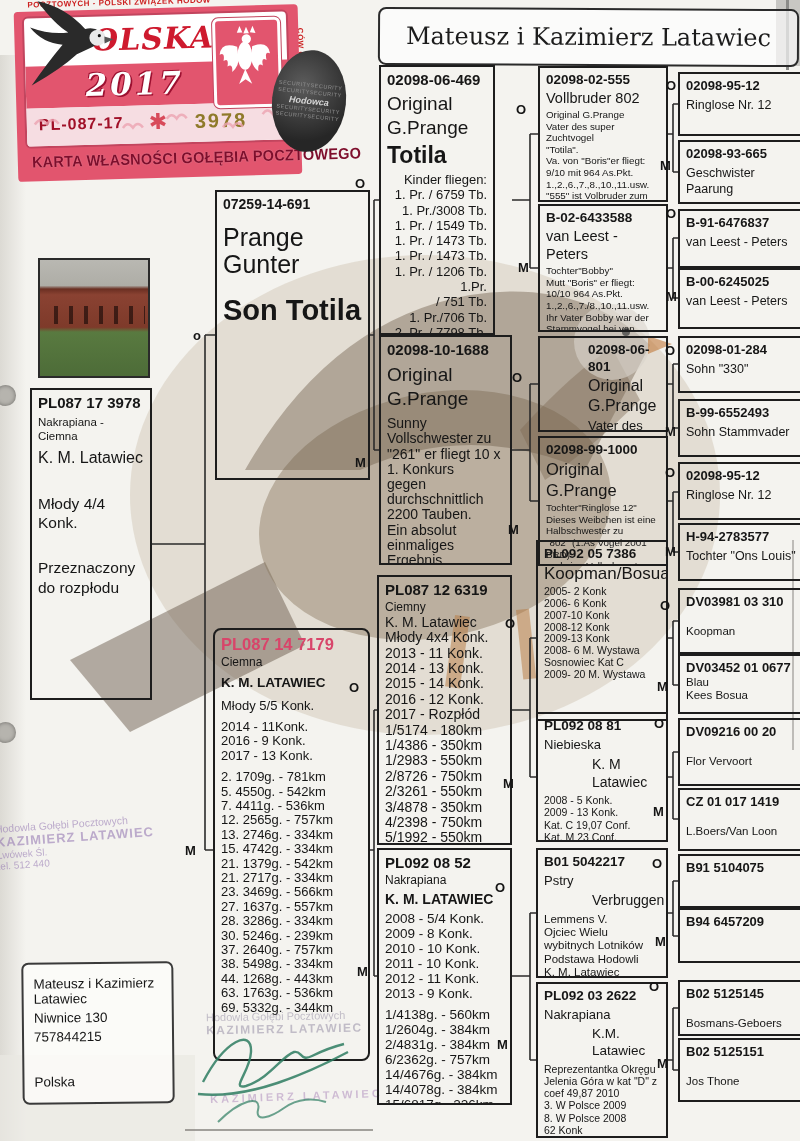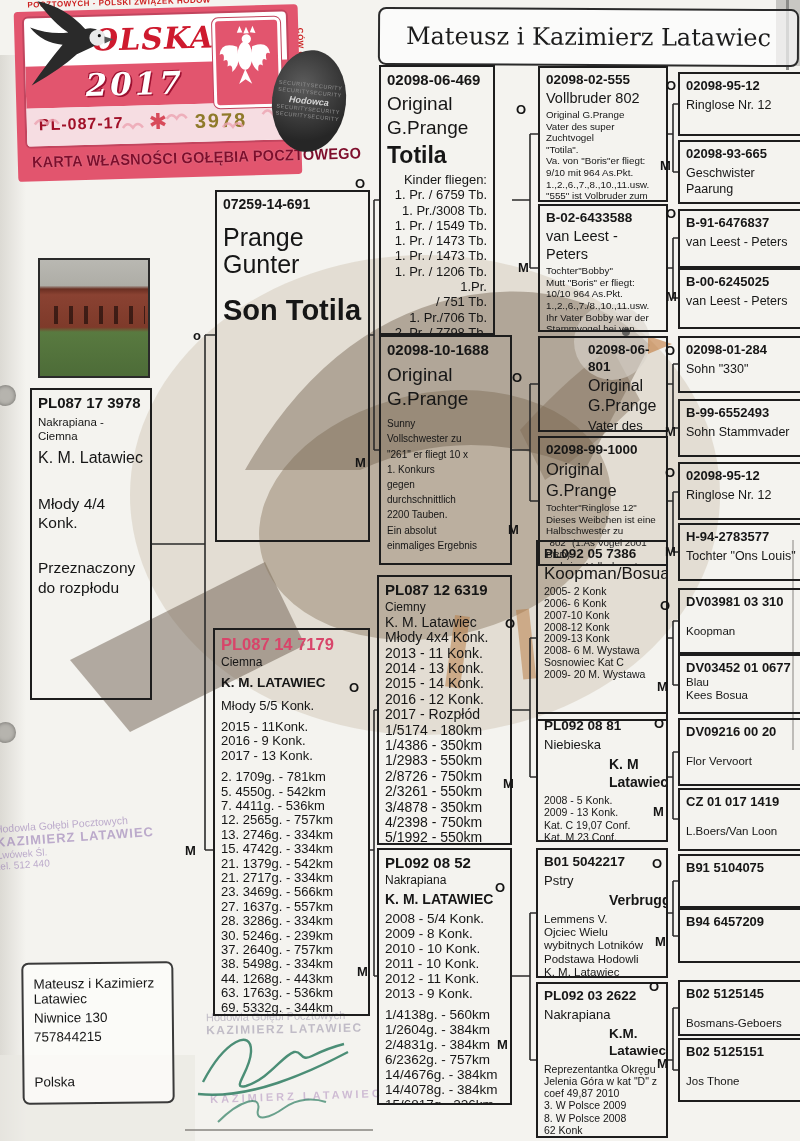--- a/index.html
+++ b/index.html
@@ -39,39 +39,39 @@
   .b-subject .colorline{font-size:11.5px;margin-top:2px;}
   .b-subject .ownerline{font-size:16px;margin-top:4px;}
   .b-subject .dline{font-size:15.5px;}
   .b-subject .dline.sp{height:26px;}
   
   .col3 .ring{font-size:15px;}
   .b-ff .titleline{font-size:19px;margin-top:2px;}
   .b-ff .subline{font-size:23px;font-weight:bold;margin:2px 0;}
   .b-ff .dline{font-size:13px;line-height:15.3px;text-align:right;}
   .b-fm .titleline{font-size:19px;margin-top:3px;}
-  .b-fm .dline{font-size:10px;line-height:15.2px;}
+  .b-fm .dline{font-size:14px;line-height:15.2px;}
   .b-fm .dline.sp{height:6px;}
   .b-mf .colorline{font-size:12px;}
   .b-mf .dline{font-size:14px;line-height:15.4px;}
   .b-mm .colorline{font-size:12px;}
   .b-mm .ownerline{font-size:14px;font-weight:bold;margin:3px 0;}
   .b-mm .dline{font-size:13.5px;line-height:15px;}
   .b-mm .dline.sp{height:6px;}
   
   .col4 .ring{font-size:13.5px;}
   .col4 .titleline{font-size:14.5px;margin-bottom:2px;}
   .col4 .dline{font-size:9.8px;line-height:11.6px;}
   .b-fmf .titleline{font-size:16px;}
   .b-fmf .dline{font-size:13px;line-height:15px;}
   .b-fmm .titleline{font-size:16.5px;}
   .b-mff .titleline{font-size:17px;}
   .b-mff .dline{font-size:10.5px;line-height:11.8px;}
   .col4 .colorline{font-size:13px;margin-top:2px;}
-  .col4 .ownerline{font-size:14px;font-weight:bold;margin:3px 17px;padding-left:48px;}
+  .col4 .ownerline{font-size:14px;font-weight:normal;margin:3px 0;padding-left:48px;}
   .b-mfm .dline{font-size:10.5px;line-height:12.3px;}
   .b-mmf .dline{font-size:11.5px;line-height:13.4px;}
   .b-mmm .ownerline{font-size:13.5px;}
   .b-mmm .dline{font-size:10.5px;line-height:12.2px;}
   
   .col5 .ring{font-size:13px;}
   .col5 .nameline{font-size:12.5px;margin-top:4px;}
   .col5 .dline{font-size:11.5px;line-height:13px;}
   .col5 .dline.sp{height:15px;}
   
@@ -237,33 +237,33 @@
 
 <div class="pbox b-subject" style="left:30px;top:388px;width:122px;height:312px;">
     <div class="ring">PL087 17 3978</div>
     <div class="colorline">Nakrapiana - Ciemna</div>
     <div class="ownerline">K. M. Latawiec</div>
     <div class="dline sp"></div>
     <div class="dline">Młody 4/4 Konk.</div>
     <div class="dline sp"></div>
     <div class="dline">Przeznaczony do rozpłodu</div>
   </div>
-<div class="pbox b-father" style="left:215px;top:190px;width:155px;height:352px;">
+<div class="pbox b-father" style="left:215px;top:190px;width:155px;height:290px;">
     <div class="ring">07259-14-691</div>
     <div class="breederline">Prange Gunter</div>
     <div class="subline">Son Totila</div>
   </div>
-<div class="pbox b-mother" style="left:213px;top:628px;width:157px;height:388px;">
+<div class="pbox b-mother" style="left:213px;top:628px;width:157px;height:433px;border-radius:8px;">
     <div class="ring">PL087 14 7179</div>
     <div class="colorline">Ciemna</div>
     <div class="ownerline">K. M. LATAWIEC</div>
     <div class="dline sp"></div>
     <div class="dline">Młody 5/5 Konk.</div>
     <div class="dline sp"></div>
-    <div class="dline">2015 - 11Konk.</div>
+    <div class="dline">2014 - 11Konk.</div>
     <div class="dline">2016 - 9 Konk.</div>
     <div class="dline">2017 - 13 Konk.</div>
     <div class="dline sp"></div>
     <div class="dline">2. 1709g. - 781km</div>
     <div class="dline">5. 4550g. - 542km</div>
     <div class="dline">7. 4411g. - 536km</div>
     <div class="dline">12. 2565g. - 757km</div>
     <div class="dline">13. 2746g. - 334km</div>
     <div class="dline">15. 4742g. - 334km</div>
     <div class="dline">21. 1379g. - 542km</div>

